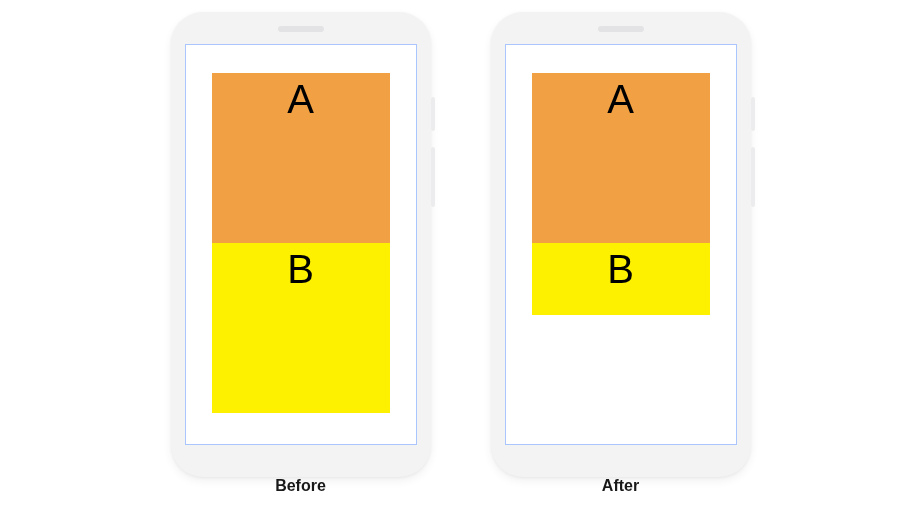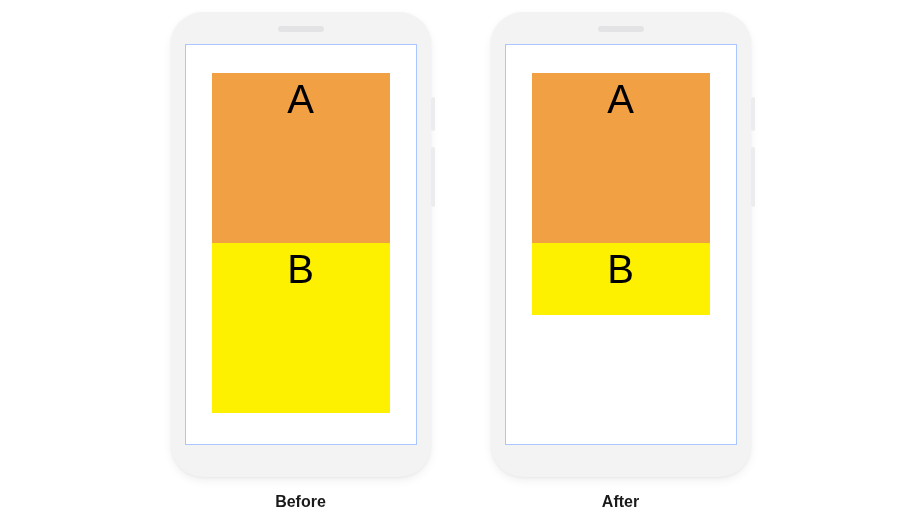--- a/index.html
+++ b/index.html
@@ -82,21 +82,21 @@
     padding-top: 6px;
     box-sizing: border-box;
   }
   .block-label {
     font-size: 40px;
     font-weight: 400;
     color: #000000;
     line-height: 1;
   }
   .caption {
-    margin-top: 16px;
+    margin-top: 0;
     font-size: 16px;
     font-weight: 700;
     color: #1a1a1a;
   }
 </style>
 </head>
 <body>
 
 <div class="stage">
 

